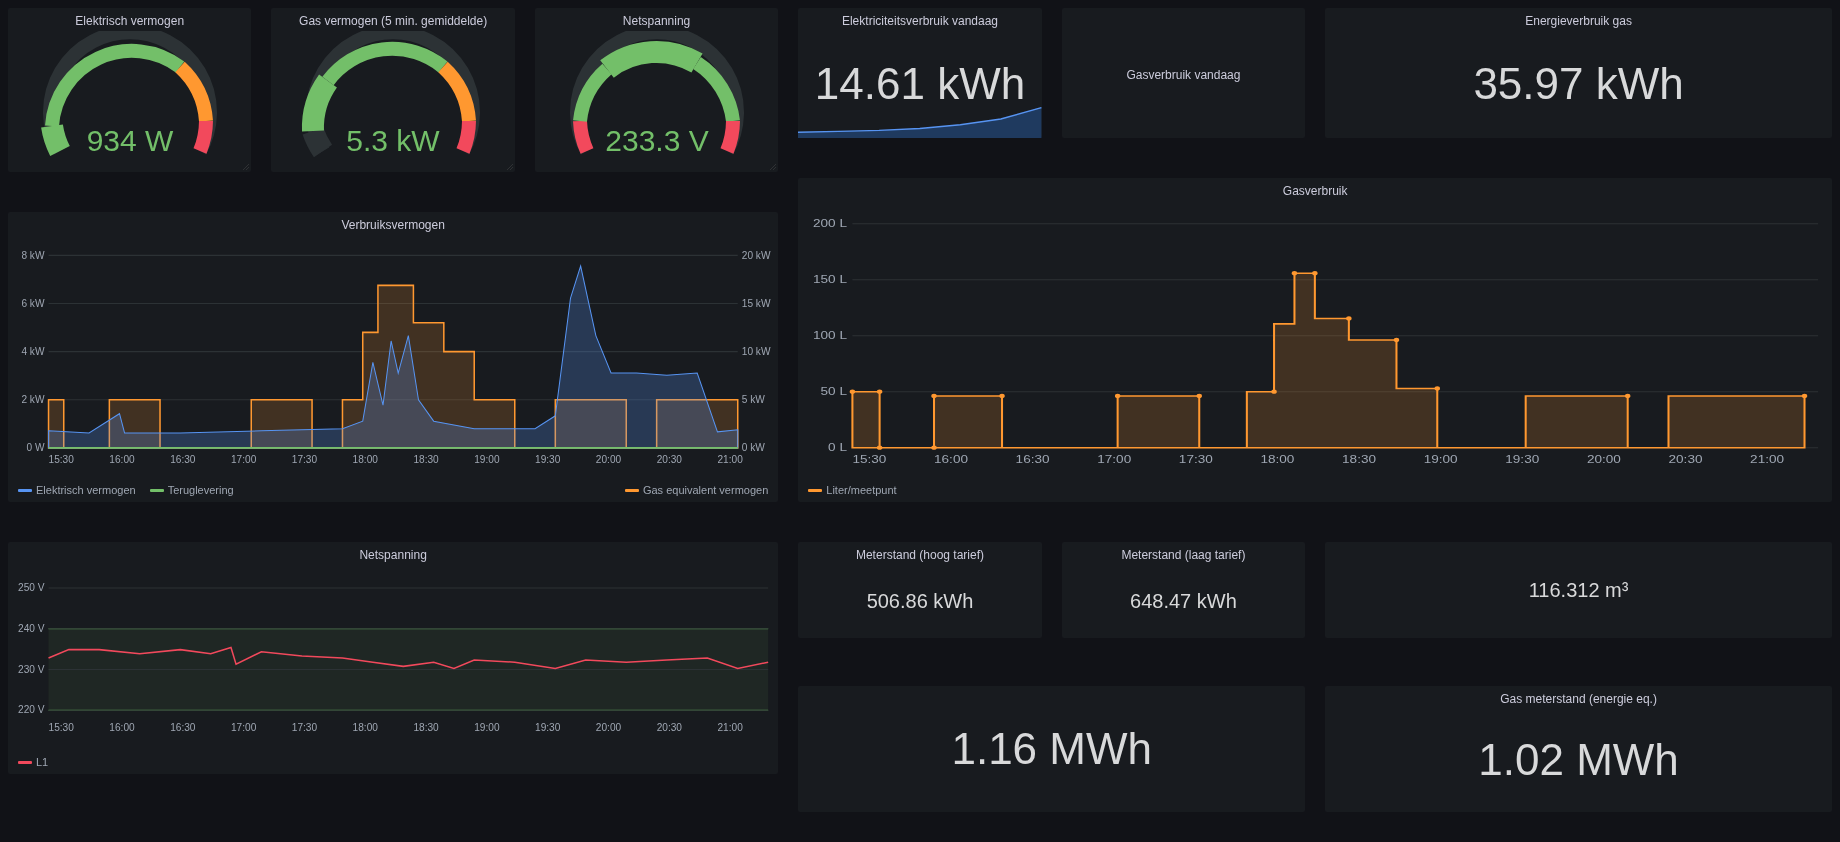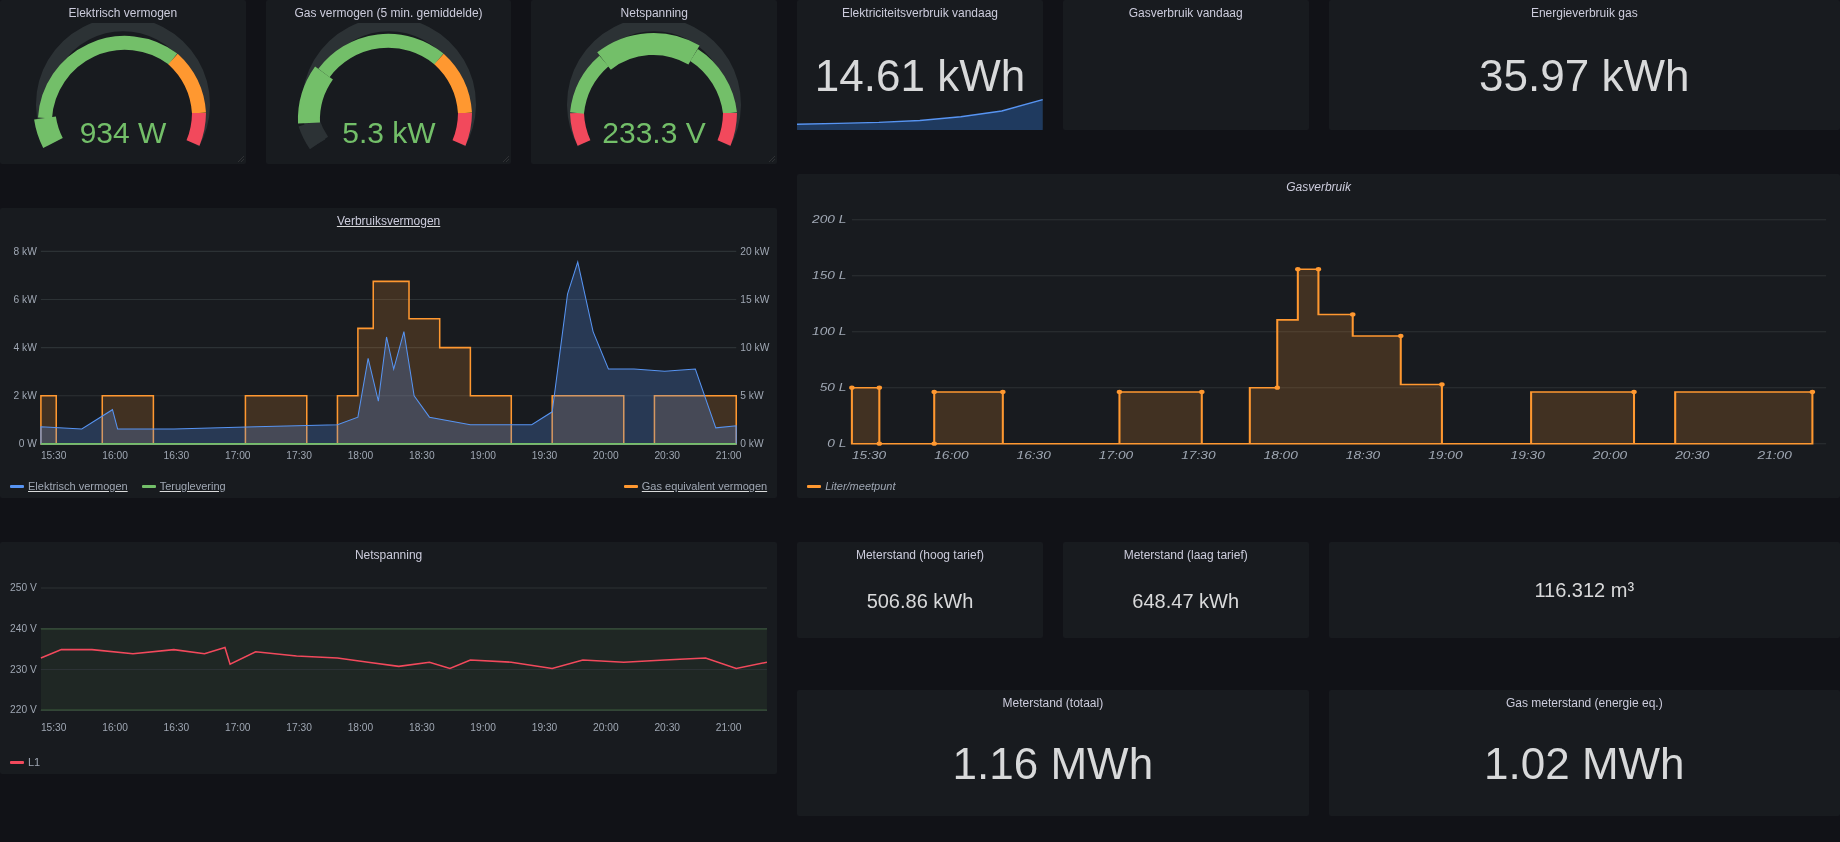--- a/index.html
+++ b/index.html
@@ -1,33 +1,33 @@
 <!DOCTYPE html>
 <html><head>
 <meta charset="utf-8">
 <style>
   * { box-sizing: border-box; margin: 0; padding: 0; }
   html, body { width: 1840px; height: 842px; background: #111217; font-family: "Helvetica Neue", Arial, sans-serif; color: #d8d9da; overflow: hidden; }
-  .dashboard { display: grid; grid-template-columns: 1fr 1fr 1fr 1fr 1fr 1fr 1fr; gap: 20px; width: 100%; height: 100%; }
+  .dashboard { display: grid; grid-template-columns: 1fr 1fr 1fr 1fr 1fr 1fr 1fr; gap: 20px; padding: 8px; width: 100%; height: 100%; }
   .panel { background: #181b1f; border-radius: 2px; position: relative; display: flex; flex-direction: column; }
   .panel-title { font-size: 12px; color: #ccccdc; text-align: center; padding: 6px 0 2px; font-weight: 500; }
   .panel-body { flex: 1; display: flex; align-items: center; justify-content: center; position: relative; overflow: hidden; }
   .resize-handle { position: absolute; right: 2px; bottom: 2px; width: 6px; height: 6px; opacity: .3; }
   .resize-handle svg { display:block; }
 
   
   .g-elec-power   { grid-column: 1 / span 1; grid-row: 1; height: 164px; }
   .g-gas-power    { grid-column: 2 / span 1; grid-row: 1; height: 164px; }
   .g-volt         { grid-column: 3 / span 1; grid-row: 1; height: 164px; }
   .g-elec-today   { grid-column: 4 / span 1; grid-row: 1; height: 130px; }
-  .g-gas-today    { grid-column: 5 / span 1; grid-row: 1; height: 130px; }
+  .g-gas-today    { grid-column: 5 / span 1; grid-row: 1; height: 130px; justify-content: center; }
   .g-energy-gas   { grid-column: 6 / span 2; grid-row: 1; height: 130px; }
 
-  .g-verbruik     { grid-column: 1 / span 3; grid-row: 2; height: 290px; text-decoration: underline; }
-  .g-gasverbruik  { grid-column: 4 / span 4; grid-row: 2; height: 324px; margin-top: -34px; font-style: italic; }
+  .g-verbruik     { grid-column: 1 / span 3; grid-row: 2; height: 290px; }
+  .g-gasverbruik  { grid-column: 4 / span 4; grid-row: 2; height: 324px; margin-top: -34px; }
 
   .g-netspanning  { grid-column: 1 / span 3; grid-row: 3; height: 232px; }
   .g-meter-hoog   { grid-column: 4 / span 1; grid-row: 3; height: 96px; }
   .g-meter-laag   { grid-column: 5 / span 1; grid-row: 3; height: 96px; }
   .g-gas-stand    { grid-column: 6 / span 2; grid-row: 3; height: 96px; }
   .g-meter-tot    { grid-column: 4 / span 2; grid-row: 4; height: 126px; margin-top: -128px;}
   .g-gas-energy-eq{ grid-column: 6 / span 2; grid-row: 4; height: 126px; margin-top: -128px;}
 
   .big-value { font-size: 44px; font-weight: 500; color: #d8d9da; white-space: nowrap;}
   .big-value.small { font-size: 20px; }
@@ -308,21 +308,20 @@
     <div class="panel-body">
         <div class="big-value small">648.47 kWh</div>
       </div>
   </div>
   <div class="panel g-gas-stand">
     <div class="panel-body">
         <div class="big-value small">116.312 m³</div>
       </div>
   </div>
   <div class="panel g-meter-tot">
-    <div class="panel-title">Meterstand (totaal)</div>
     <div class="panel-body">
         <div class="big-value">1.16 MWh</div>
       </div>
   </div>
   <div class="panel g-gas-energy-eq">
     <div class="panel-title">Gas meterstand (energie eq.)</div>
     <div class="panel-body">
         <div class="big-value">1.02 MWh</div>
       </div>
   </div>

